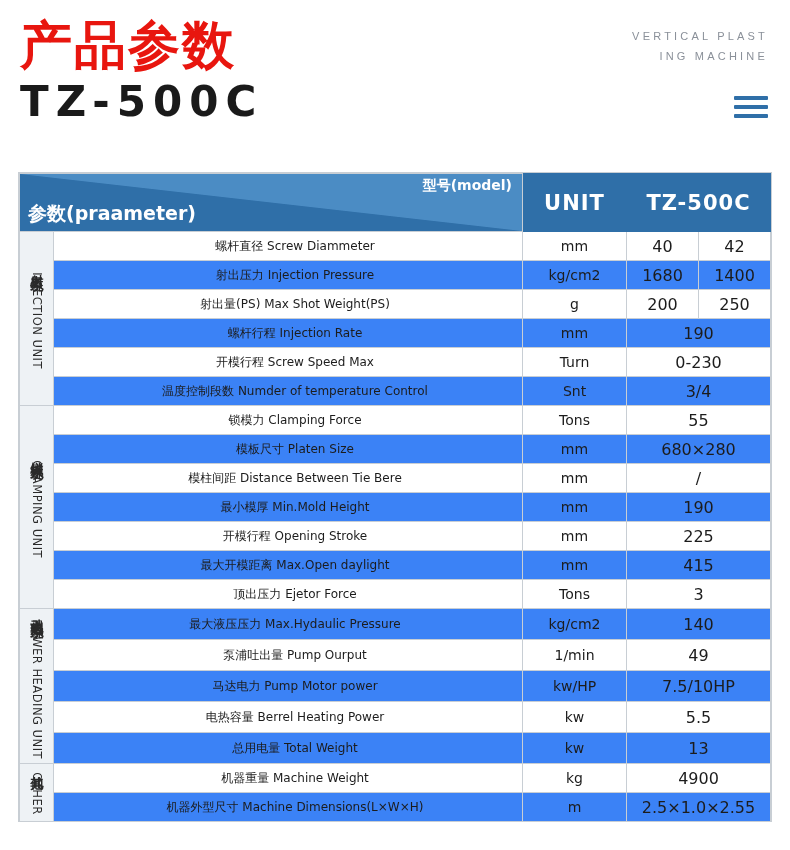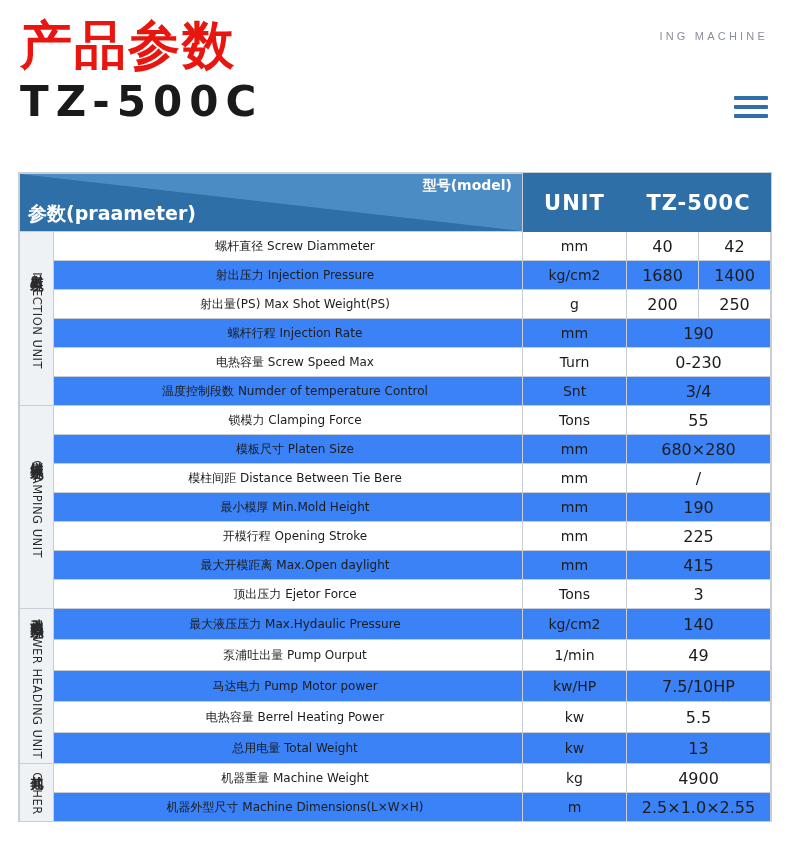--- a/index.html
+++ b/index.html
@@ -171,20 +171,21 @@
   .val-col2 { width: 72px; }
 </style>
 </head>
 <body>
 
 <div class="header">
   <div class="title-cn">产品参数</div>
   <div class="title-model">TZ-500C</div>
 
   <div class="header-right">
+    <div>VERTICAL PLAST</div>
     <div>ING MACHINE</div>
   </div>
 
   <div class="burger">
     <span></span>
     <span></span>
     <span></span>
   </div>
 </div>
 
@@ -227,21 +228,21 @@
           <td class="unit-cell">g</td>
           <td class="val-cell val-col">200</td>
           <td class="val-cell val-col2">250</td>
         </tr>
         <tr class="row-alt">
           <td class="name-cell">螺杆行程 Injection Rate</td>
           <td class="unit-cell">mm</td>
           <td class="val-cell" colspan="2">190</td>
         </tr>
         <tr class="row-plain">
-          <td class="name-cell">电热容量 Screw Speed Max</td>
+          <td class="name-cell">开模行程 Screw Speed Max</td>
           <td class="unit-cell">Turn</td>
           <td class="val-cell" colspan="2">0-230</td>
         </tr>
         <tr class="row-alt">
           <td class="name-cell">温度控制段数 Numder of temperature Control</td>
           <td class="unit-cell">Snt</td>
           <td class="val-cell" colspan="2">3/4</td>
         </tr>
         <tr class="row-plain">
           <td class="group-cell" rowspan="7"><span class="group-inner"><span class="cn">锁模系统</span><span class="en">  CLAMPING UNIT</span></span></td>

